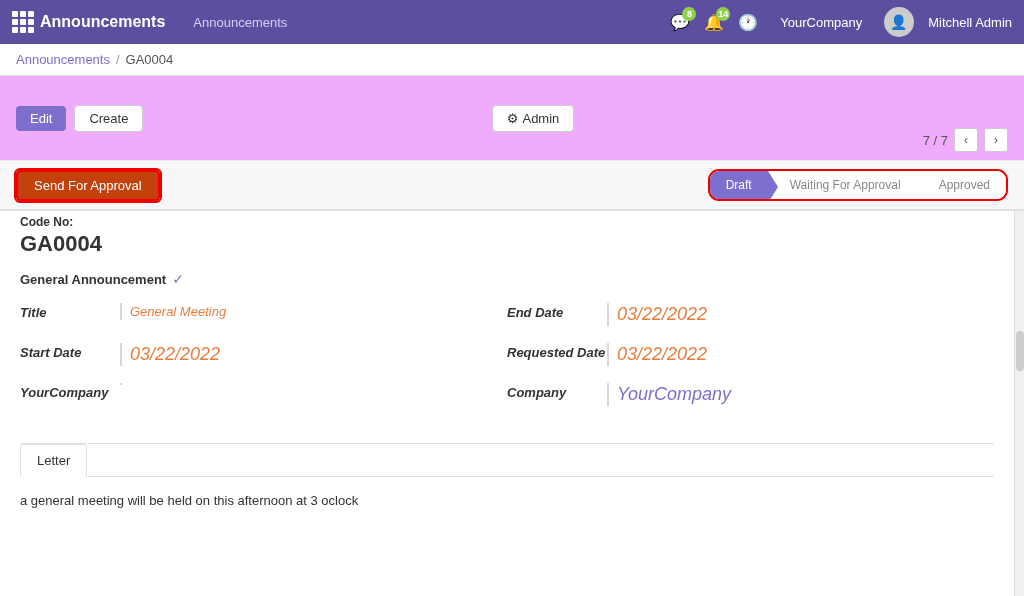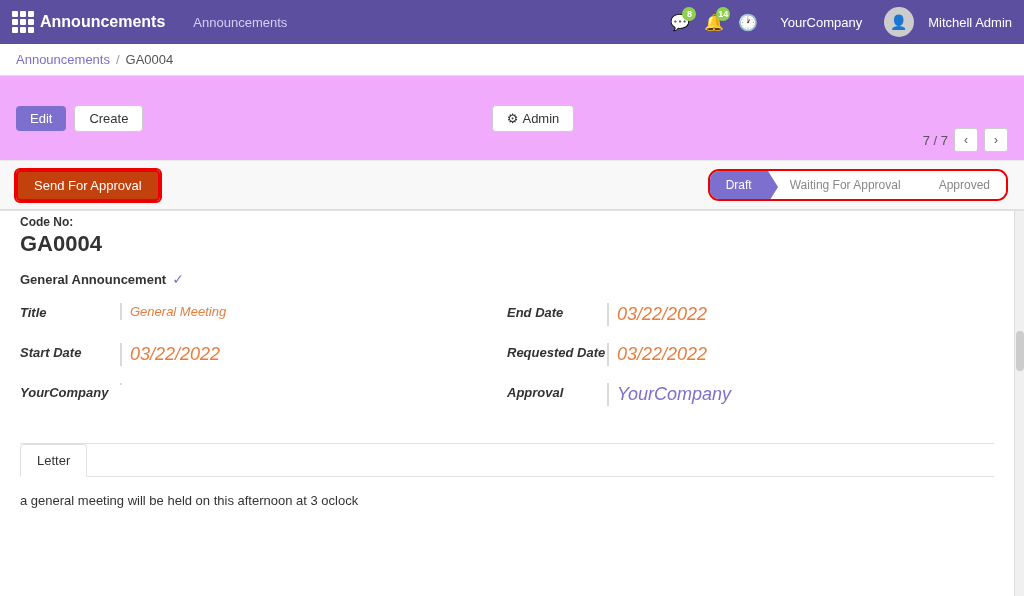--- a/index.html
+++ b/index.html
@@ -391,21 +391,21 @@
         <div class="form-section">
           <div class="form-row">
             <span class="form-label">End Date</span>
             <span class="form-value text-orange">03/22/2022</span>
           </div>
           <div class="form-row">
             <span class="form-label">Requested Date</span>
             <span class="form-value text-orange">03/22/2022</span>
           </div>
           <div class="form-row">
-            <span class="form-label">Approval</span>
+            <span class="form-label">Company</span>
             <span class="form-value text-link">YourCompany</span>
           </div>
         </div>
       </div>
 
       <div class="tabs-area">
         <div class="tab-list">
           <div class="tab active">Letter</div>
         </div>
         <div class="tab-content">a general meeting will be held on this afternoon at 3 oclock</div>

